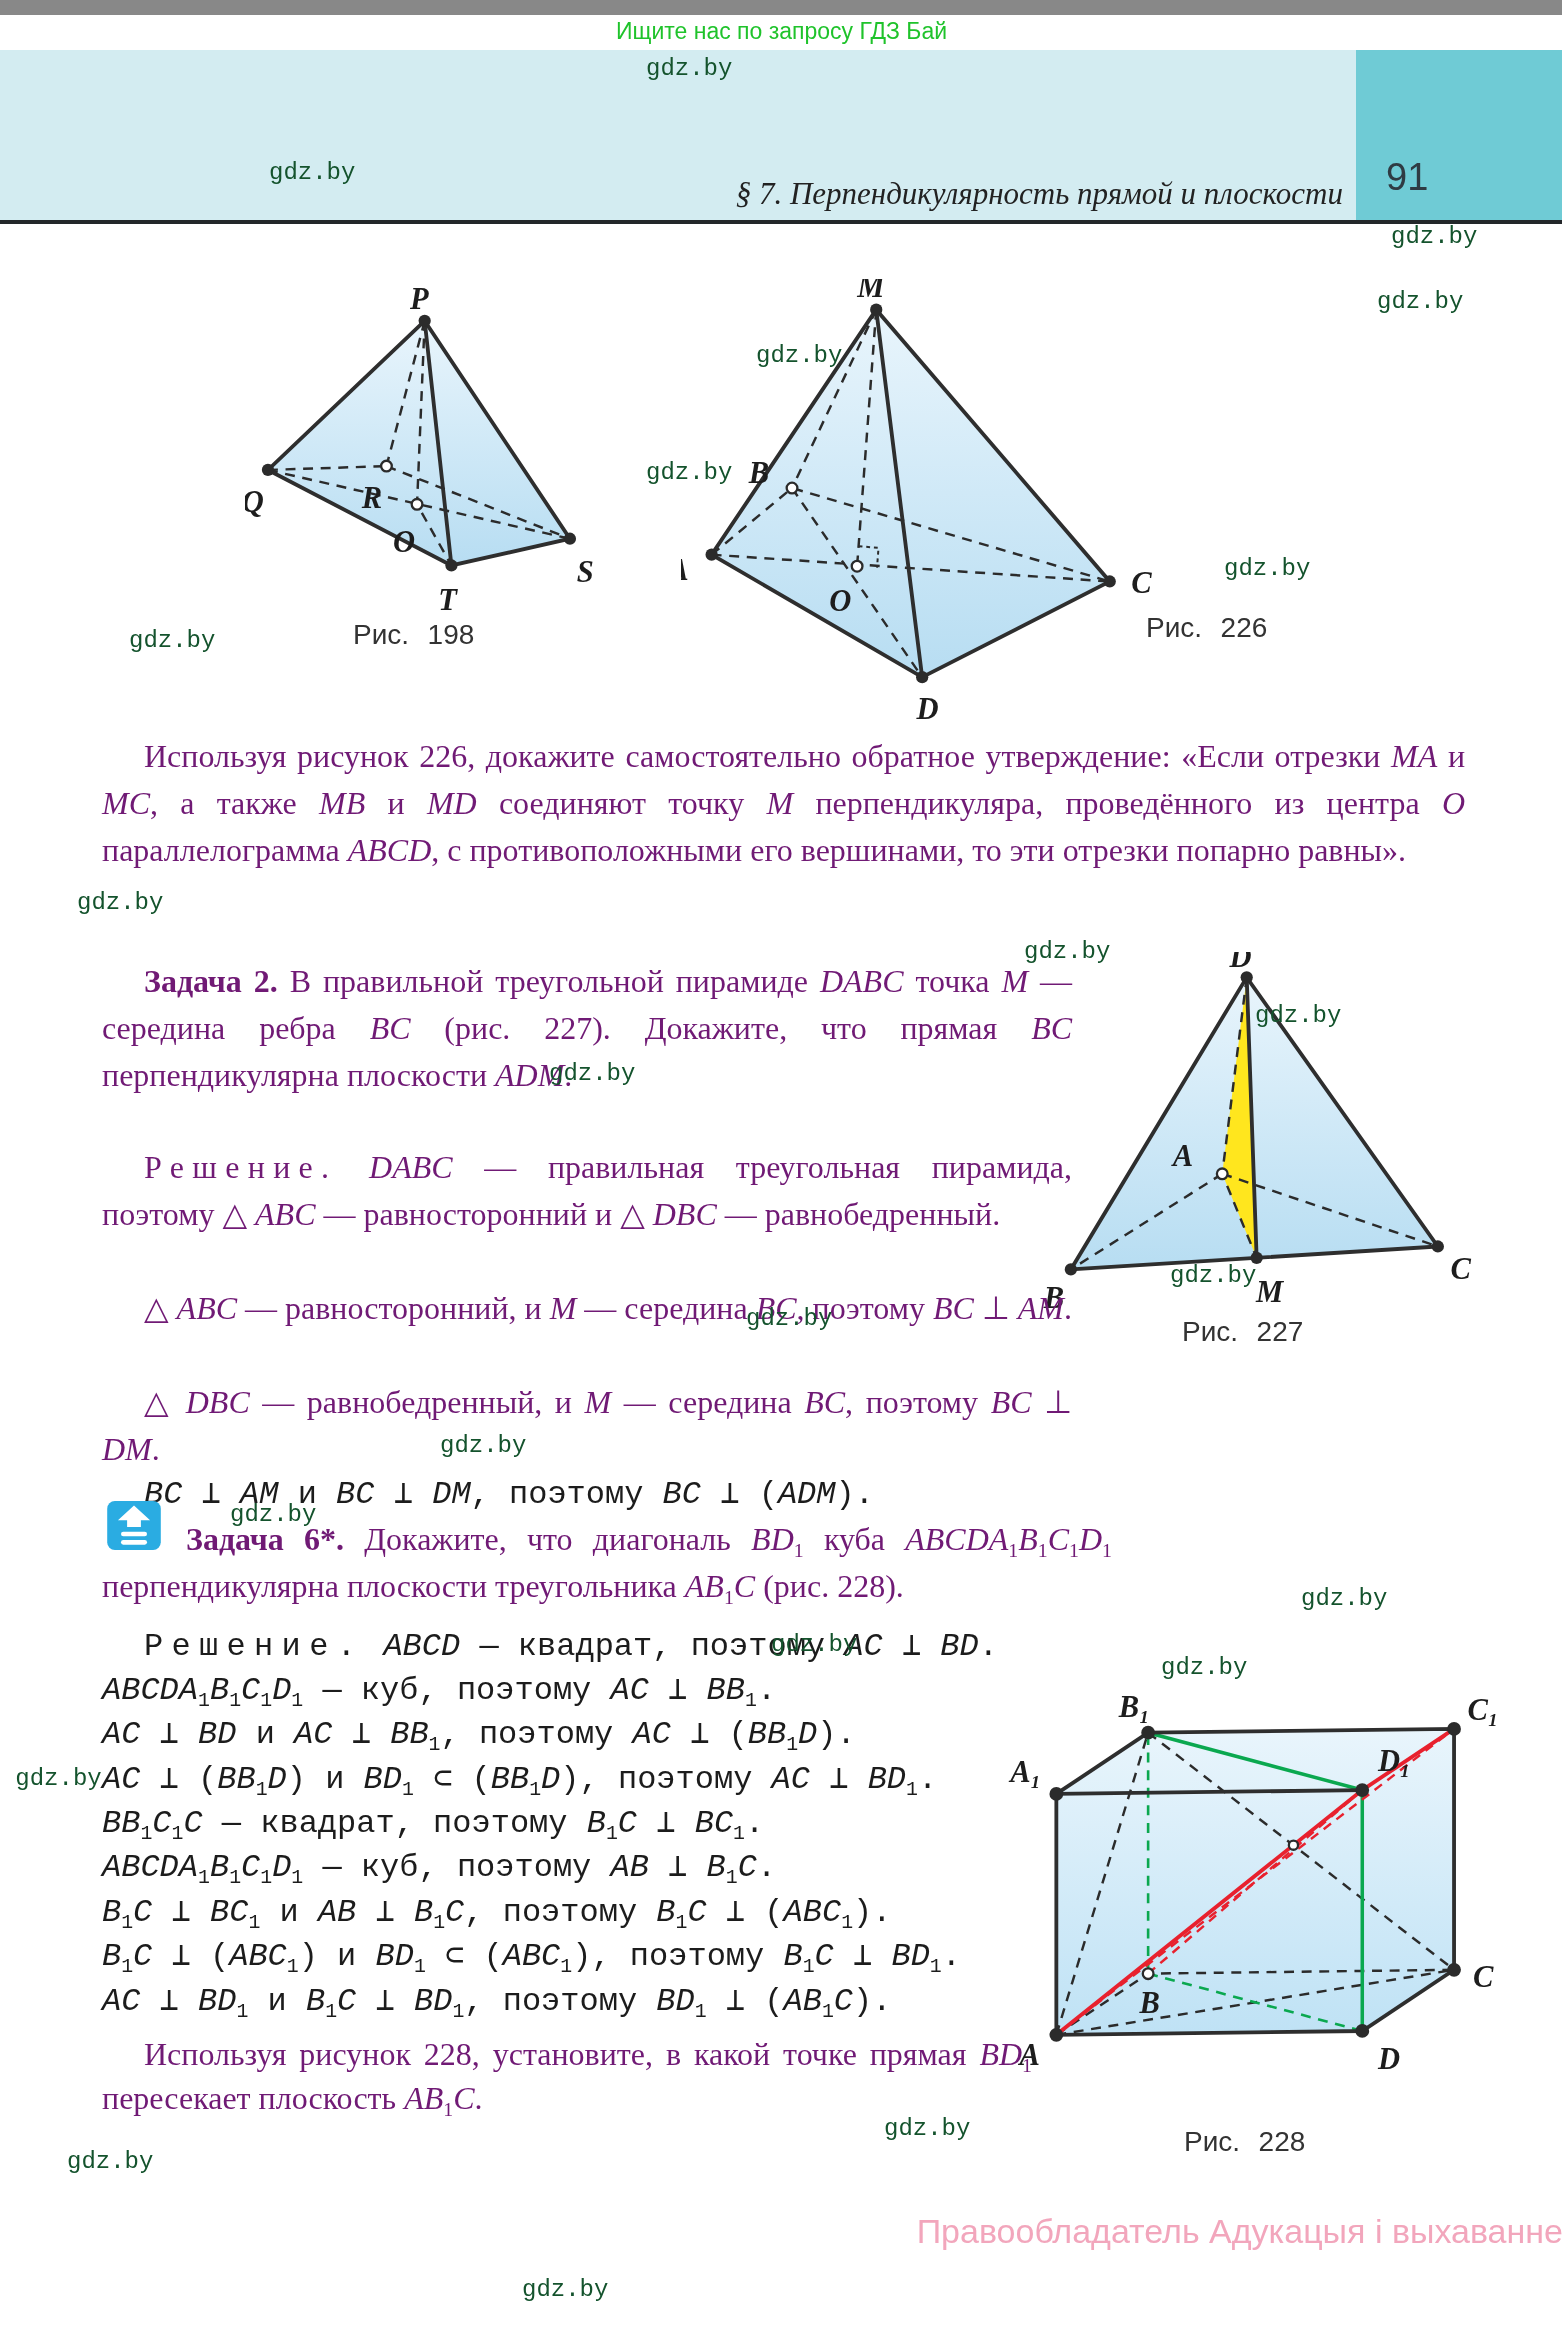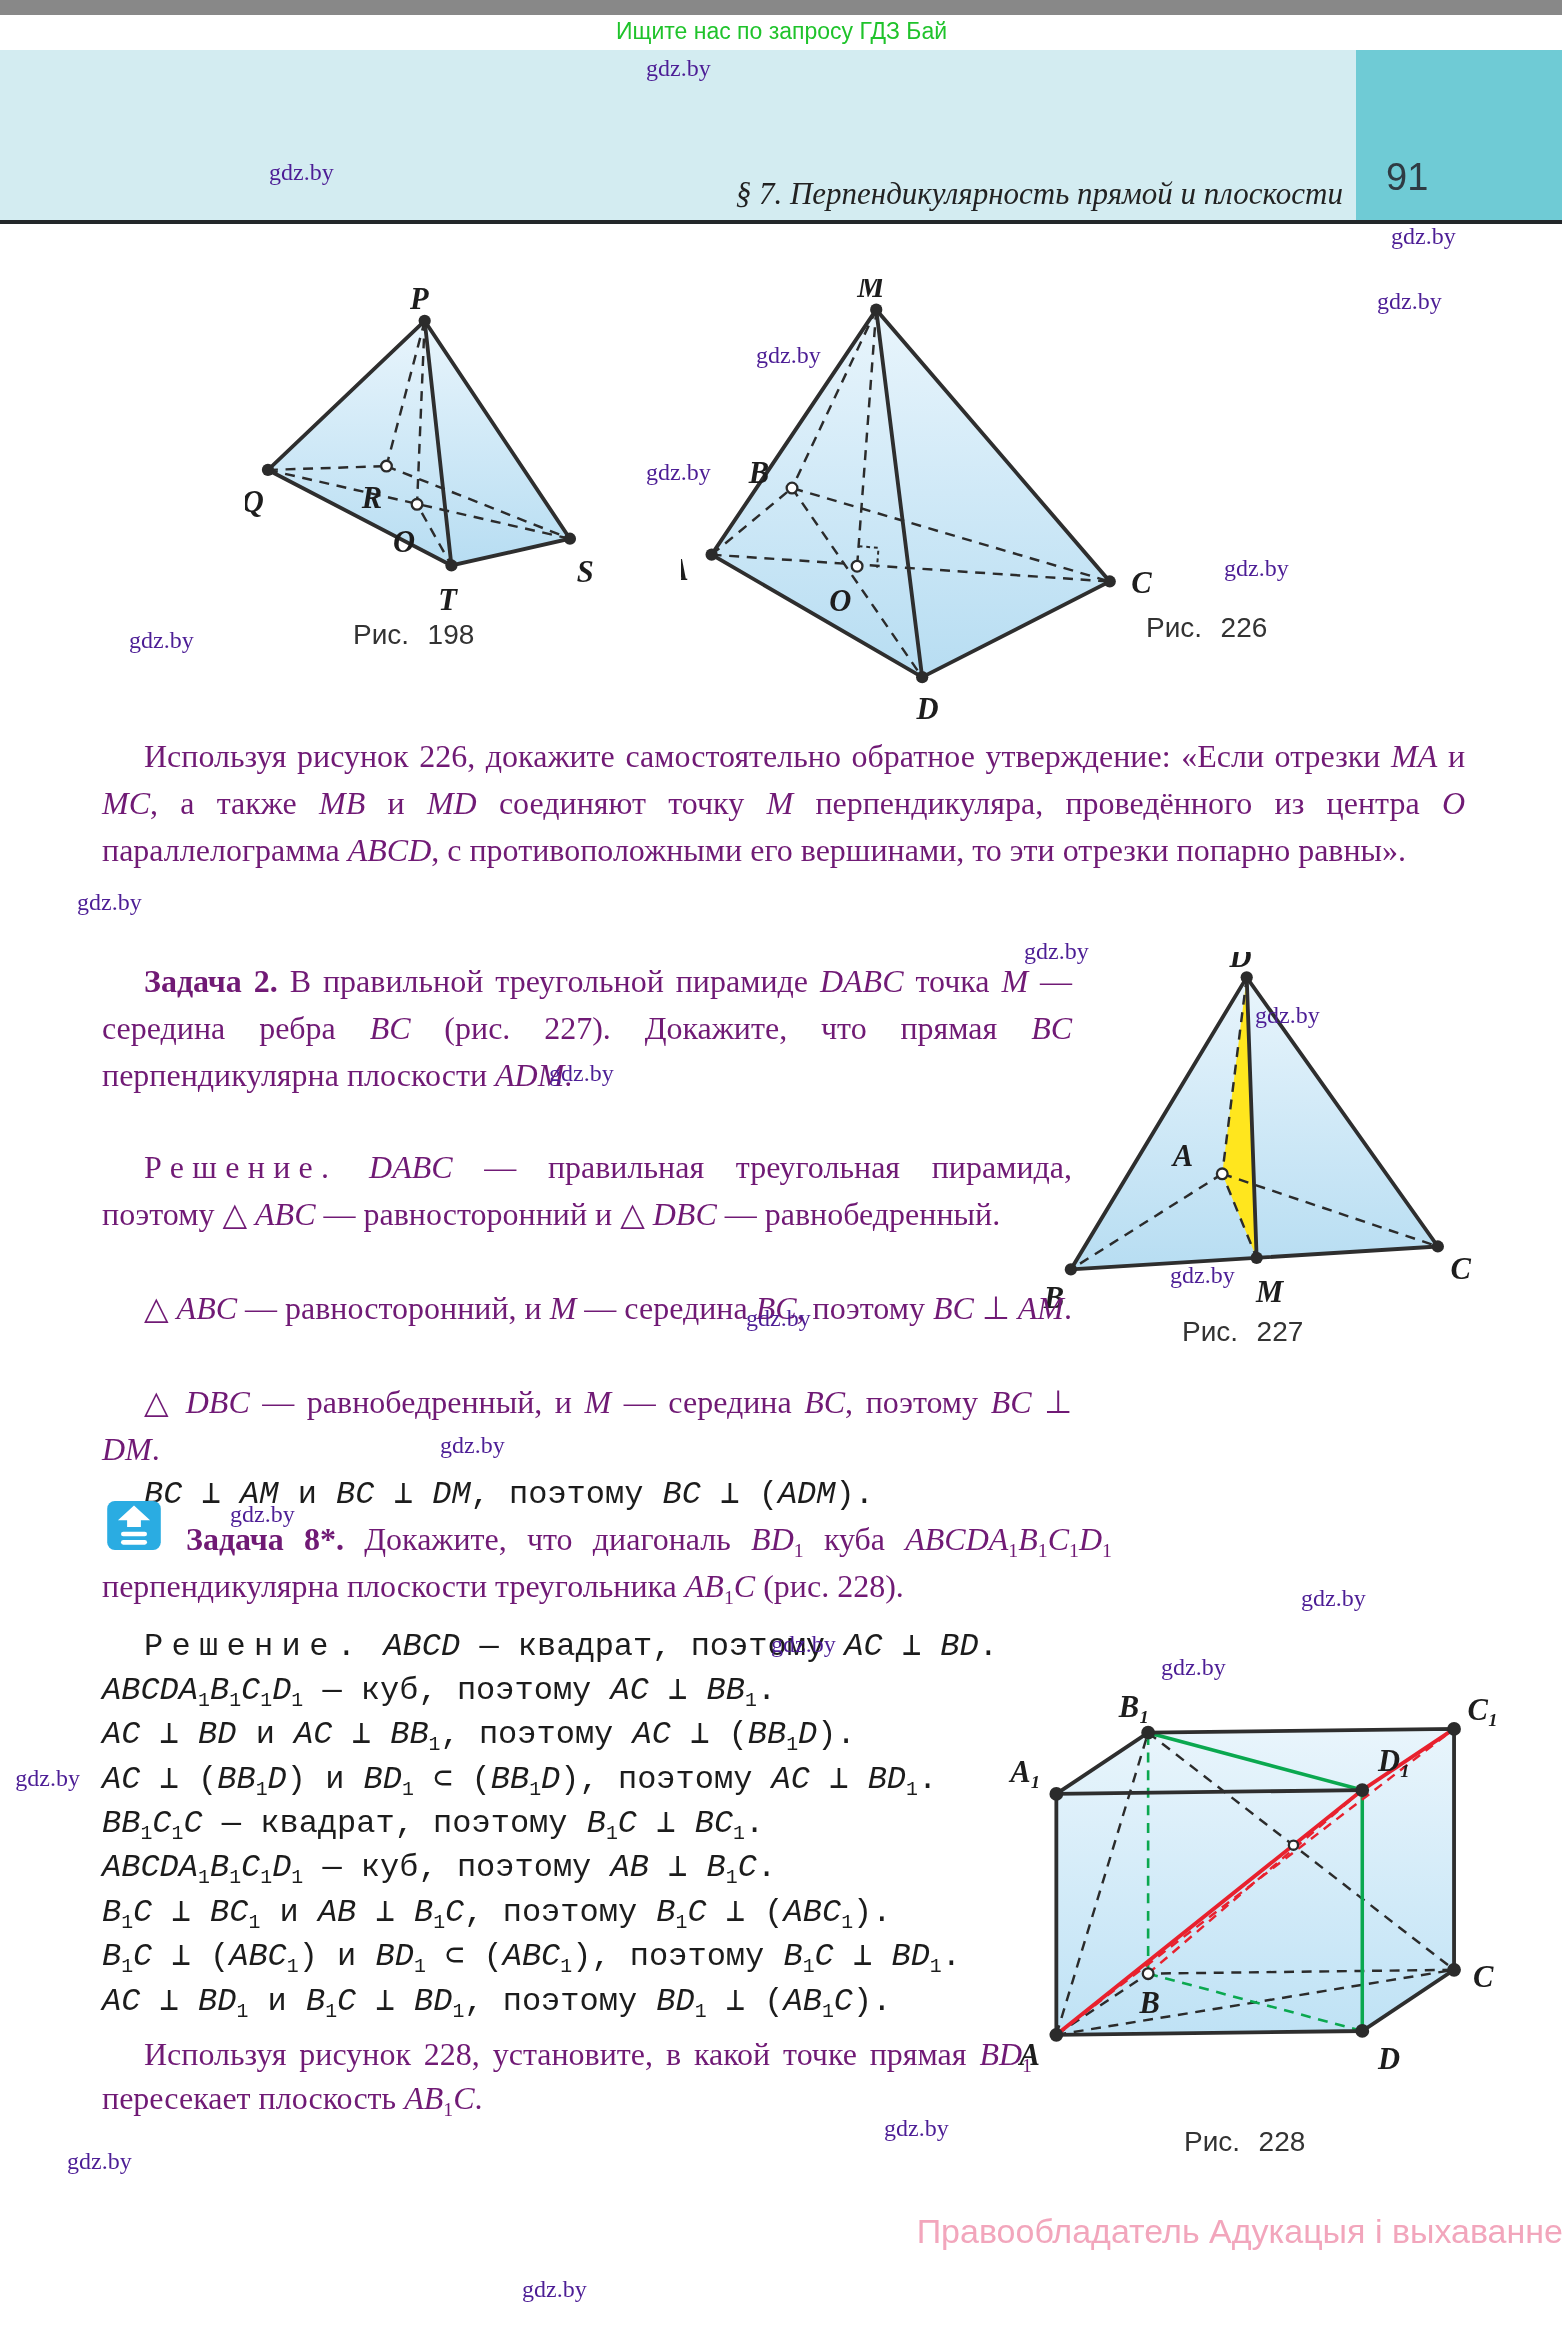--- a/index.html
+++ b/index.html
@@ -9,21 +9,21 @@
   .promo{position:absolute;top:3.1px;left:0;width:100%;text-align:center;
          font-family:"Liberation Sans",sans-serif;font-size:23px;color:#1fc32b;}
   .band{position:absolute;top:35px;left:0;width:1563px;height:170px;background:#d3ecf1;}
   .tab{position:absolute;top:35px;left:1356px;width:207px;height:170px;background:#6fcbd5;}
   .pagenum{position:absolute;top:141px;left:1386px;font-family:"Liberation Sans",sans-serif;
            font-size:38px;color:#2f3b43;}
   .htitle{position:absolute;top:161px;left:0;width:1343px;text-align:right;
           font-style:italic;font-size:31px;color:#222;}
   .rule{position:absolute;top:205px;left:0;width:1563px;height:3.8px;background:#23272a;}
   
-  .wm{position:absolute;font-family:Liberation Serif, serif;font-size:24px;color:#4c1d95;white-space:nowrap;}
+  .wm{position:absolute;font-family:Liberation Mono, monospace;font-size:24px;color:#14532d;white-space:nowrap;}
   
   .para{position:absolute;left:102px;font-size:32px;line-height:47px;text-align:justify;color:#701a75;}
   .para.first-indent{text-indent:42px;}
   .oneline{position:absolute;left:102px;font-size:32px;line-height:44px;white-space:nowrap;color:#1c1c1c;font-family:Liberation Mono, monospace;}
   .para i,.oneline i{font-style:italic;}
   .para b{font-weight:bold;}
   sub{font-size:0.62em;line-height:0;}
   .sp{letter-spacing:0.26em;}
   
   .figsvg{position:absolute;}
@@ -228,21 +228,21 @@
   <div class="para first-indent" style="top:1364px;width:970px">△&nbsp;<i>DBC</i> — равнобедренный, и <i>M</i> — середина <i>BC</i>, поэтому <i>BC</i> ⊥ <i>DM</i>.</div>
   <div class="oneline" style="top:1458px;text-indent:42px"><i>BC</i> ⊥ <i>AM</i> и <i>BC</i> ⊥ <i>DM</i>, поэтому <i>BC</i> ⊥ (<i>ADM</i>).</div>
 
   <svg class="ticon" viewBox="0 0 70 64">
     <rect x="0" y="0" width="70" height="64" rx="10" fill="#2aace2"></rect>
     <polygon points="35,6 56,25 44,25 44,34 26,34 26,25 14,25" fill="#ffffff"></polygon>
     <rect x="18" y="40" width="34" height="6" rx="3" fill="#ffffff"></rect>
     <rect x="18" y="51" width="34" height="6" rx="3" fill="#ffffff"></rect>
   </svg>
 
-  <div class="para" style="top:1501px;width:1010px;line-height:47px;text-indent:84px"><b>Задача 8*.</b> Докажите, что диагональ <i>BD</i><sub>1</sub> куба <i>ABCDA</i><sub>1</sub><i>B</i><sub>1</sub><i>C</i><sub>1</sub><i>D</i><sub>1</sub> перпендикулярна плоскости треугольника <i>AB</i><sub>1</sub><i>C</i> (рис. 228).</div>
+  <div class="para" style="top:1501px;width:1010px;line-height:47px;text-indent:84px"><b>Задача 6*.</b> Докажите, что диагональ <i>BD</i><sub>1</sub> куба <i>ABCDA</i><sub>1</sub><i>B</i><sub>1</sub><i>C</i><sub>1</sub><i>D</i><sub>1</sub> перпендикулярна плоскости треугольника <i>AB</i><sub>1</sub><i>C</i> (рис. 228).</div>
 
   <div class="oneline" style="top:1610px;text-indent:42px"><span class="sp">Решение.</span> <i>ABCD</i> — квадрат, поэтому <i>AC</i> ⊥ <i>BD</i>.</div>
   <div class="oneline" style="top:1654px"><i>ABCDA</i><sub>1</sub><i>B</i><sub>1</sub><i>C</i><sub>1</sub><i>D</i><sub>1</sub> — куб, поэтому <i>AC</i> ⊥ <i>BB</i><sub>1</sub>.</div>
   <div class="oneline" style="top:1698px"><i>AC</i> ⊥ <i>BD</i> и <i>AC</i> ⊥ <i>BB</i><sub>1</sub>, поэтому <i>AC</i> ⊥ (<i>BB</i><sub>1</sub><i>D</i>).</div>
   <div class="oneline" style="top:1743px"><i>AC</i> ⊥ (<i>BB</i><sub>1</sub><i>D</i>) и <i>BD</i><sub>1</sub> ⊂ (<i>BB</i><sub>1</sub><i>D</i>), поэтому <i>AC</i> ⊥ <i>BD</i><sub>1</sub>.</div>
   <div class="oneline" style="top:1787px"><i>BB</i><sub>1</sub><i>C</i><sub>1</sub><i>C</i> — квадрат, поэтому <i>B</i><sub>1</sub><i>C</i> ⊥ <i>BC</i><sub>1</sub>.</div>
   <div class="oneline" style="top:1831px"><i>ABCDA</i><sub>1</sub><i>B</i><sub>1</sub><i>C</i><sub>1</sub><i>D</i><sub>1</sub> — куб, поэтому <i>AB</i> ⊥ <i>B</i><sub>1</sub><i>C</i>.</div>
   <div class="oneline" style="top:1876px"><i>B</i><sub>1</sub><i>C</i> ⊥ <i>BC</i><sub>1</sub> и <i>AB</i> ⊥ <i>B</i><sub>1</sub><i>C</i>, поэтому <i>B</i><sub>1</sub><i>C</i> ⊥ (<i>ABC</i><sub>1</sub>).</div>
   <div class="oneline" style="top:1920px"><i>B</i><sub>1</sub><i>C</i> ⊥ (<i>ABC</i><sub>1</sub>) и <i>BD</i><sub>1</sub> ⊂ (<i>ABC</i><sub>1</sub>), поэтому <i>B</i><sub>1</sub><i>C</i> ⊥ <i>BD</i><sub>1</sub>.</div>
   <div class="oneline" style="top:1965px"><i>AC</i> ⊥ <i>BD</i><sub>1</sub> и <i>B</i><sub>1</sub><i>C</i> ⊥ <i>BD</i><sub>1</sub>, поэтому <i>BD</i><sub>1</sub> ⊥ (<i>AB</i><sub>1</sub><i>C</i>).</div>

